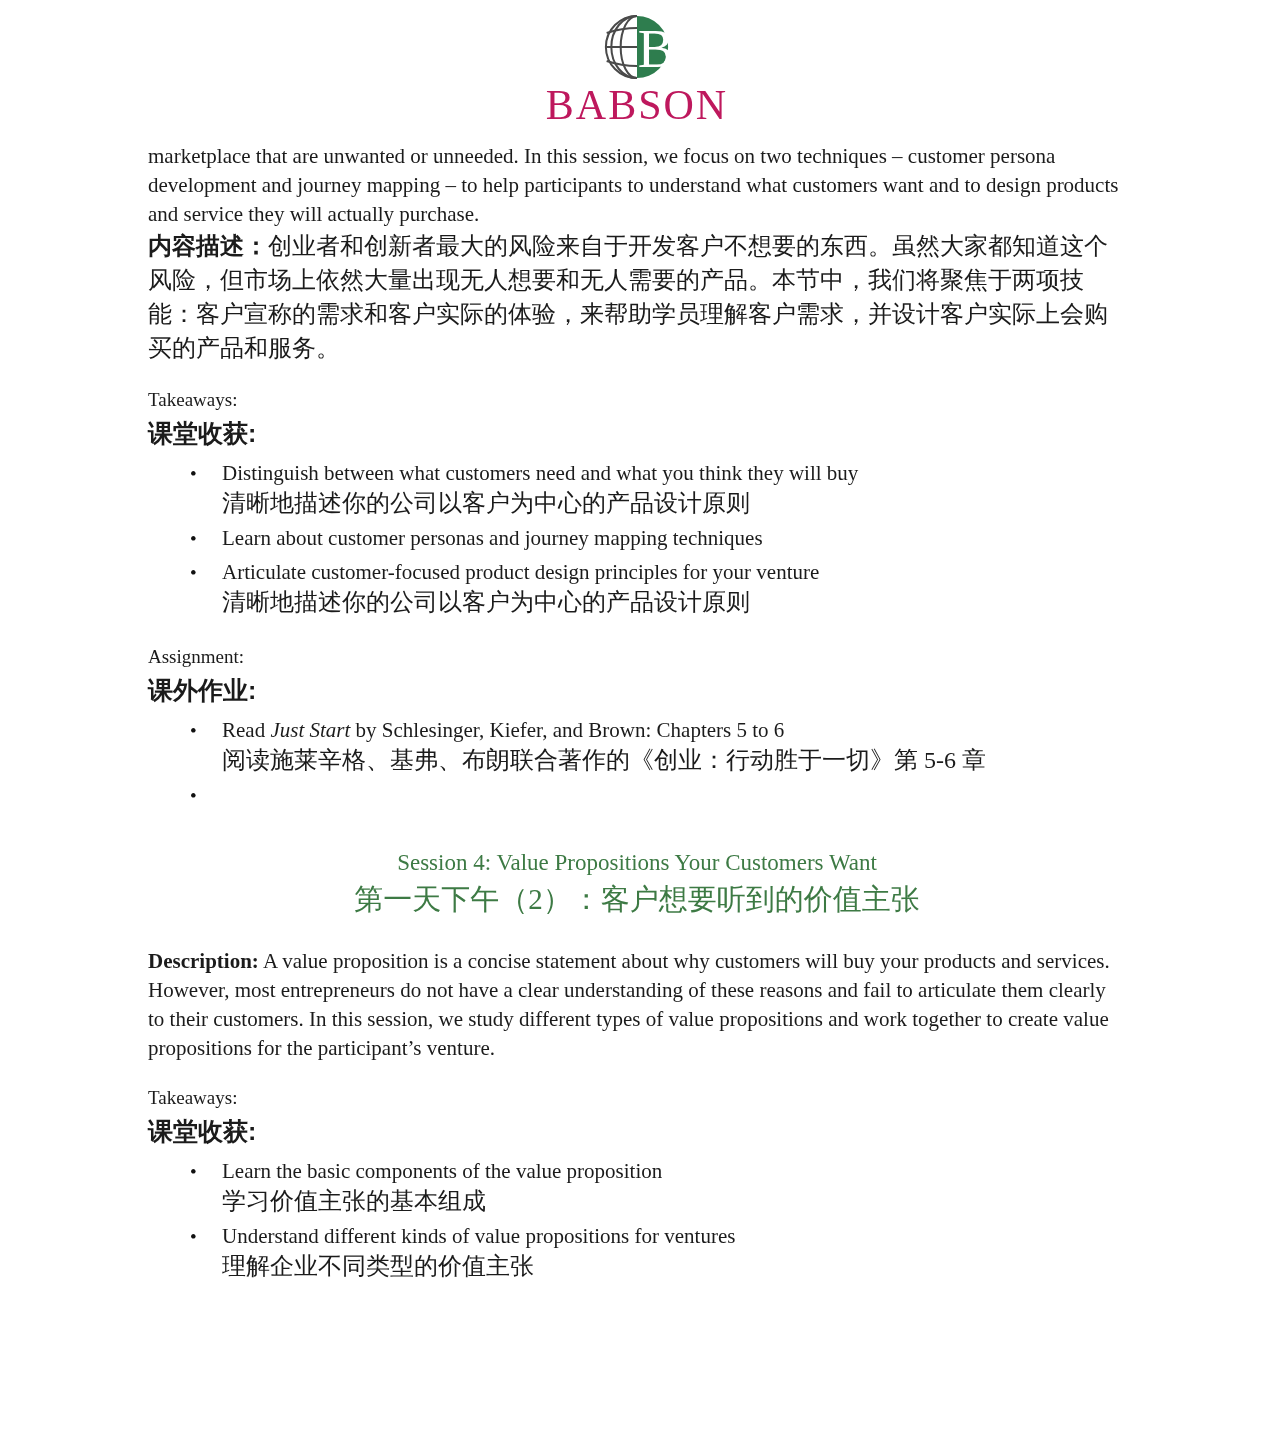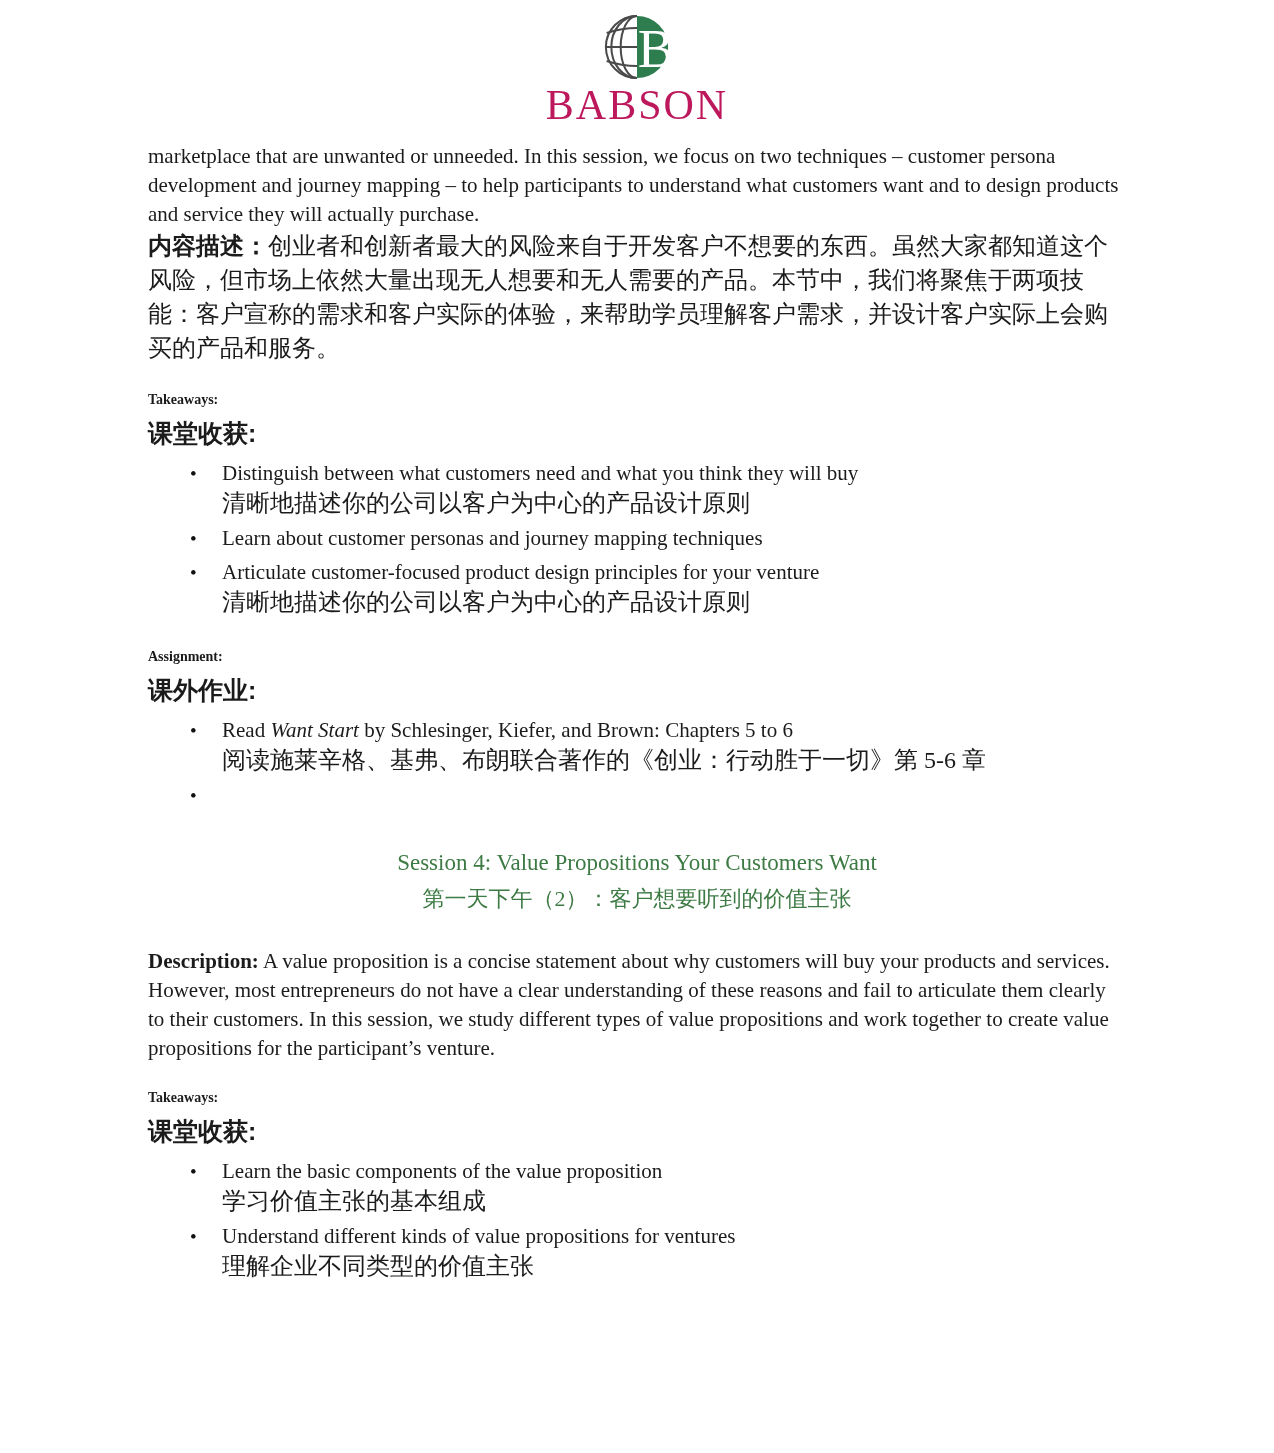--- a/index.html
+++ b/index.html
@@ -13,30 +13,30 @@
   .wordmark{
     font-size:42px;line-height:46px;letter-spacing:2px;color:#be185d;
     font-family:"Liberation Serif","DejaVu Serif",serif;
   }
   .content{padding:14px 148px 0 148px;}
   .p-en{font-size:21px;line-height:29px;margin:0;}
   .p-zh{font-size:24px;line-height:34px;margin:0;}
   .zh-label{font-family:"Liberation Sans","DejaVu Sans",sans-serif;font-weight:bold;font-size:24px;}
   .sec{margin-top:20px;}
   .sec-asg{margin-top:24px;}
-  .h-en{font-size:14px;font-weight:bold;line-height:30px;}
+  .h-en{font-size:19px;font-weight:normal;line-height:30px;}
   .h-zh{font-size:25px;font-weight:bold;line-height:36px;font-family:"Liberation Sans","DejaVu Sans",sans-serif;}
   ul.bullets{list-style:none;margin:8px 0 0 0;padding:0 0 0 42px;}
   ul.bullets li{display:flex;align-items:flex-start;margin-bottom:5px;}
   .marker{flex:0 0 32px;font-size:19px;line-height:29px;color:#111;}
   .b-en{font-size:21px;line-height:29px;}
   .b-zh{font-size:24px;line-height:31px;}
   .session-title{margin-top:36px;text-align:center;color:#3d7a44;}
   .st-en{font-size:23px;line-height:33px;}
-  .st-zh{font-size:22px;line-height:40px;}
+  .st-zh{font-size:29px;line-height:40px;}
   .desc{margin-top:28px;}
   .p-zh-desc{font-size:24px;line-height:34px;margin:0;}
   i{font-style:italic;}
 </style>
 </head>
 <body>
 
 <div class="page">
 
   <div class="header">
@@ -93,21 +93,21 @@
       </ul>
     </div>
 
     <div class="sec sec-asg">
       <div class="h-en">Assignment:</div>
       <div class="h-zh">课外作业:</div>
       <ul class="bullets">
         <li>
           <span class="marker">•</span>
           <span>
-            <span class="b-en" style="display:block"><span>Read </span><i>Want Start</i><span> by Schlesinger, Kiefer, and Brown: Chapters 5 to 6</span></span>
+            <span class="b-en" style="display:block"><span>Read </span><i>Just Start</i><span> by Schlesinger, Kiefer, and Brown: Chapters 5 to 6</span></span>
             <span class="b-zh" style="display:block">阅读施莱辛格、基弗、布朗联合著作的《创业：行动胜于一切》第 5-6 章</span>
           </span>
         </li>
         <li>
           <span class="marker">•</span>
         </li>
       </ul>
     </div>
 
     <div class="session-title">

